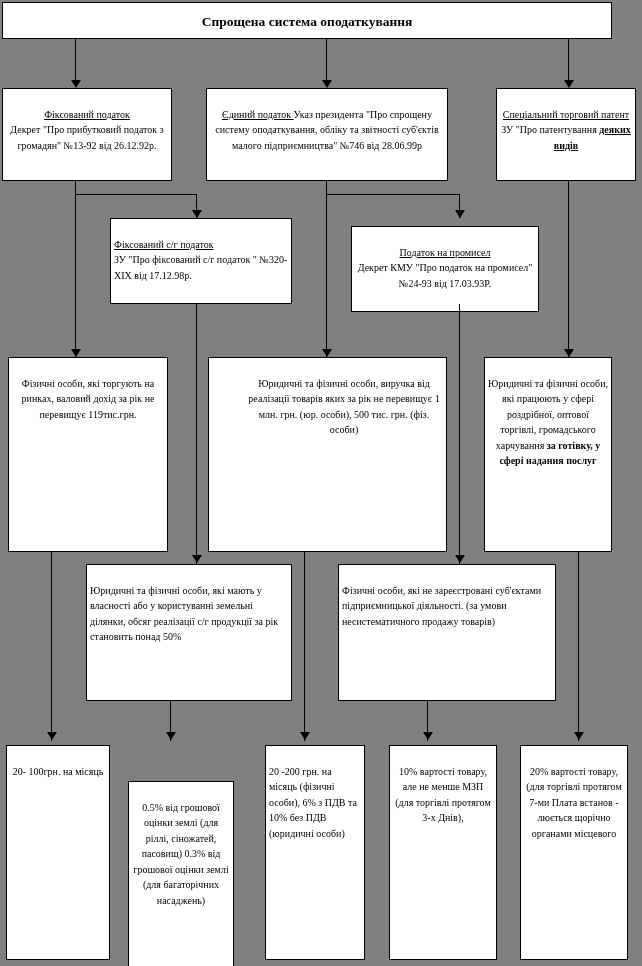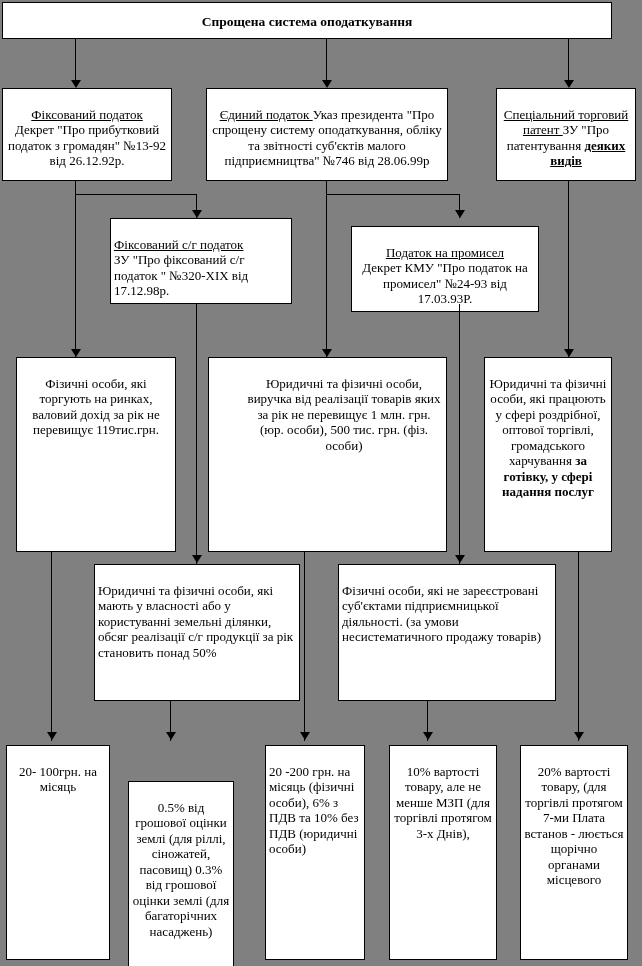--- a/index.html
+++ b/index.html
@@ -10,21 +10,21 @@
     overflow:hidden;
     position:relative;
   }
   #canvas{position:absolute;left:0;top:0;width:642px;height:966px;}
   .box{
     position:absolute;
     background:#ffffff;
     border:1px solid #000000;
     box-sizing:border-box;
     text-align:center;
-    font-size:13px;
+    font-size:10px;
     line-height:15.5px;
     color:#000000;
     padding:2px 3px;
     overflow:hidden;
     white-space:pre-line;
   }
   .box.title{
     font-weight:bold;
     font-size:13.5px;
     line-height:16px;
@@ -107,42 +107,42 @@
     <span class="hdr">Податок на промисел</span>
     <span class="inner">Декрет КМУ "Про податок на промисел" №24-93 від 17.03.93Р.</span>
   </div>
 
   <div class="vline" style="left:196px;top:304px;height:260px;"></div>
   <div class="arrow" style="left:192px;top:555px;"></div>
 
   <div class="vline" style="left:459px;top:304px;height:260px;"></div>
   <div class="arrow" style="left:455px;top:555px;"></div>
 
-  <div class="box" style="left:16px;top:357px;width:160px;height:195px;">
+  <div class="box" style="left:8px;top:357px;width:160px;height:195px;">
     <span>Фізичні  особи, які торгують на ринках, валовий дохід за рік не перевищує 119тис.грн.</span>
   </div>
 
   <div class="box" style="left:208px;top:357px;width:239px;height:195px;padding-left:36px;">
     <span>Юридичні  та фізичні особи, виручка від реалізації  товарів яких за рік не перевищує  1 млн. грн. (юр. особи), 500 тис. грн. (фіз. особи)</span>
   </div>
 
   <div class="box" style="left:484px;top:357px;width:128px;height:195px;">
     <span>Юридичні  та фізичні  особи, які працюють у сфері роздрібної, оптової торгівлі, громадського харчування </span><span class="bold">за готівку, у сфері надання послуг</span>
   </div>
 
   <div class="vline" style="left:51px;top:552px;height:189px;"></div>
   <div class="arrow" style="left:47px;top:732px;"></div>
 
   <div class="vline" style="left:304px;top:552px;height:189px;"></div>
   <div class="arrow" style="left:300px;top:732px;"></div>
 
   <div class="vline" style="left:578px;top:552px;height:189px;"></div>
   <div class="arrow" style="left:574px;top:732px;"></div>
 
-  <div class="box left" style="left:86px;top:564px;width:206px;height:137px;margin-left:8px;">
+  <div class="box left" style="left:86px;top:564px;width:206px;height:137px;">
     <span>Юридичні  та фізичні особи, які мають у власності або у користуванні  земельні ділянки,  обсяг реалізації  с/г продукції  за рік становить понад  50%</span>
   </div>
 
   <div class="box left" style="left:338px;top:564px;width:218px;height:137px;">
     <span>Фізичні  особи, які не зареєстровані суб'єктами підприємницької  діяльності. (за умови несистематичного продажу товарів)</span>
   </div>
 
   <div class="vline" style="left:170px;top:701px;height:40px;"></div>
   <div class="arrow" style="left:166px;top:732px;"></div>
 

